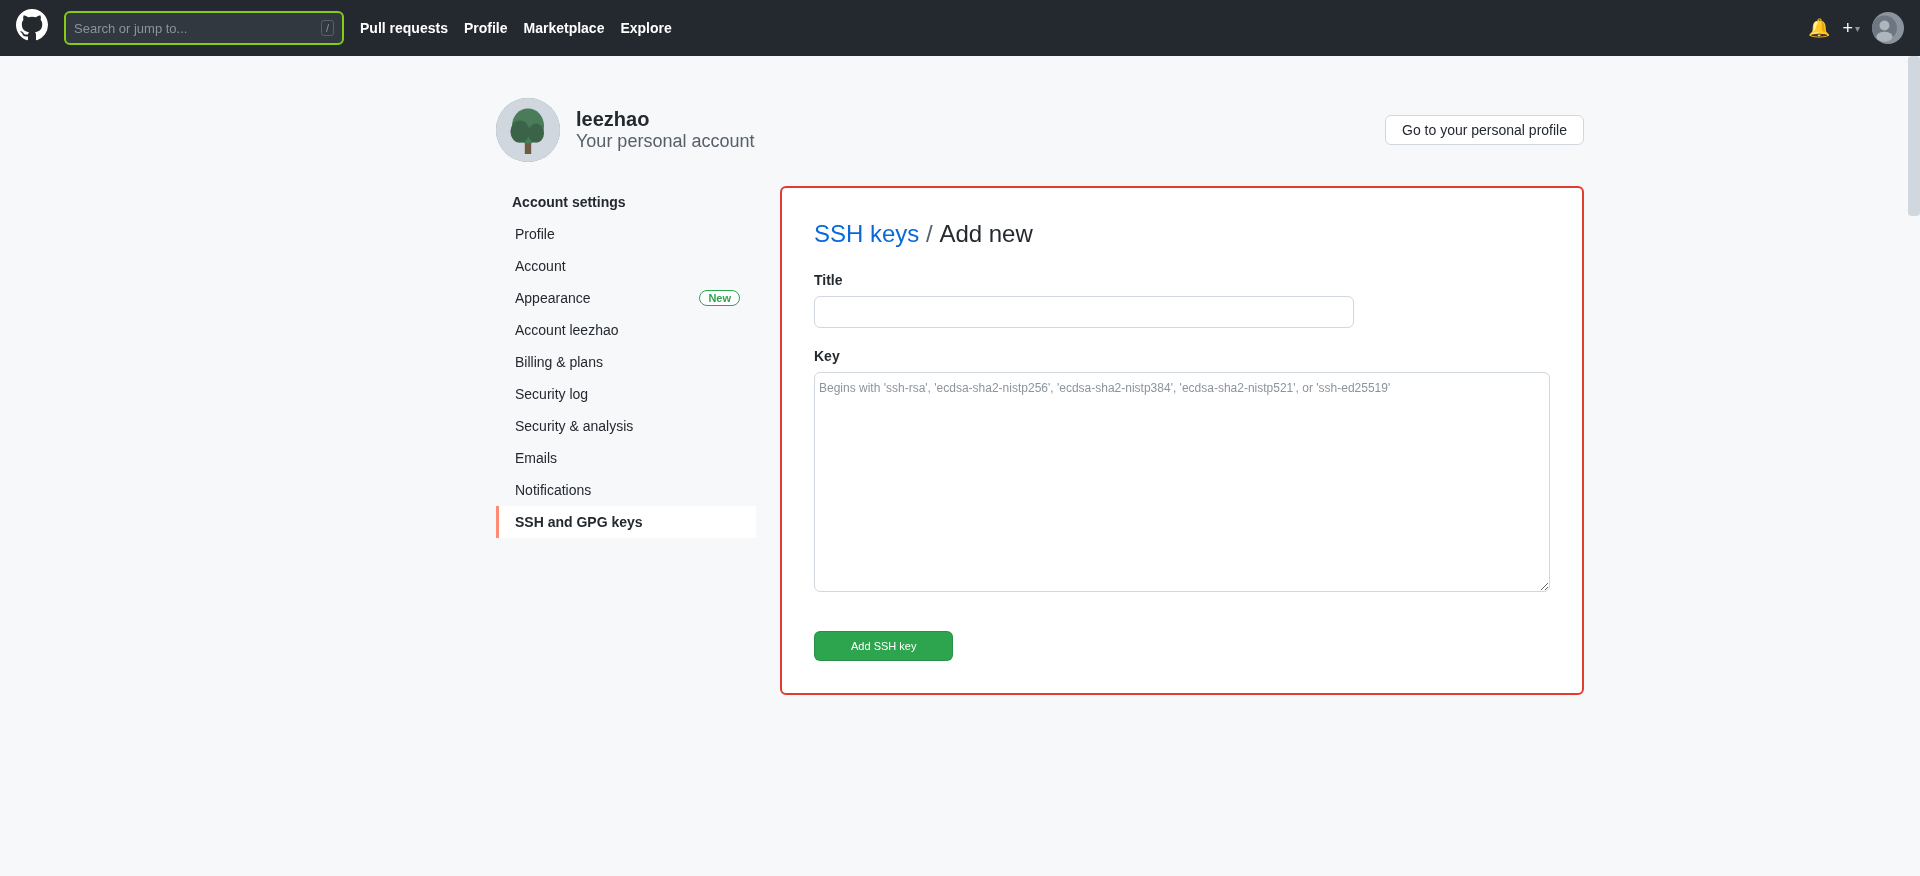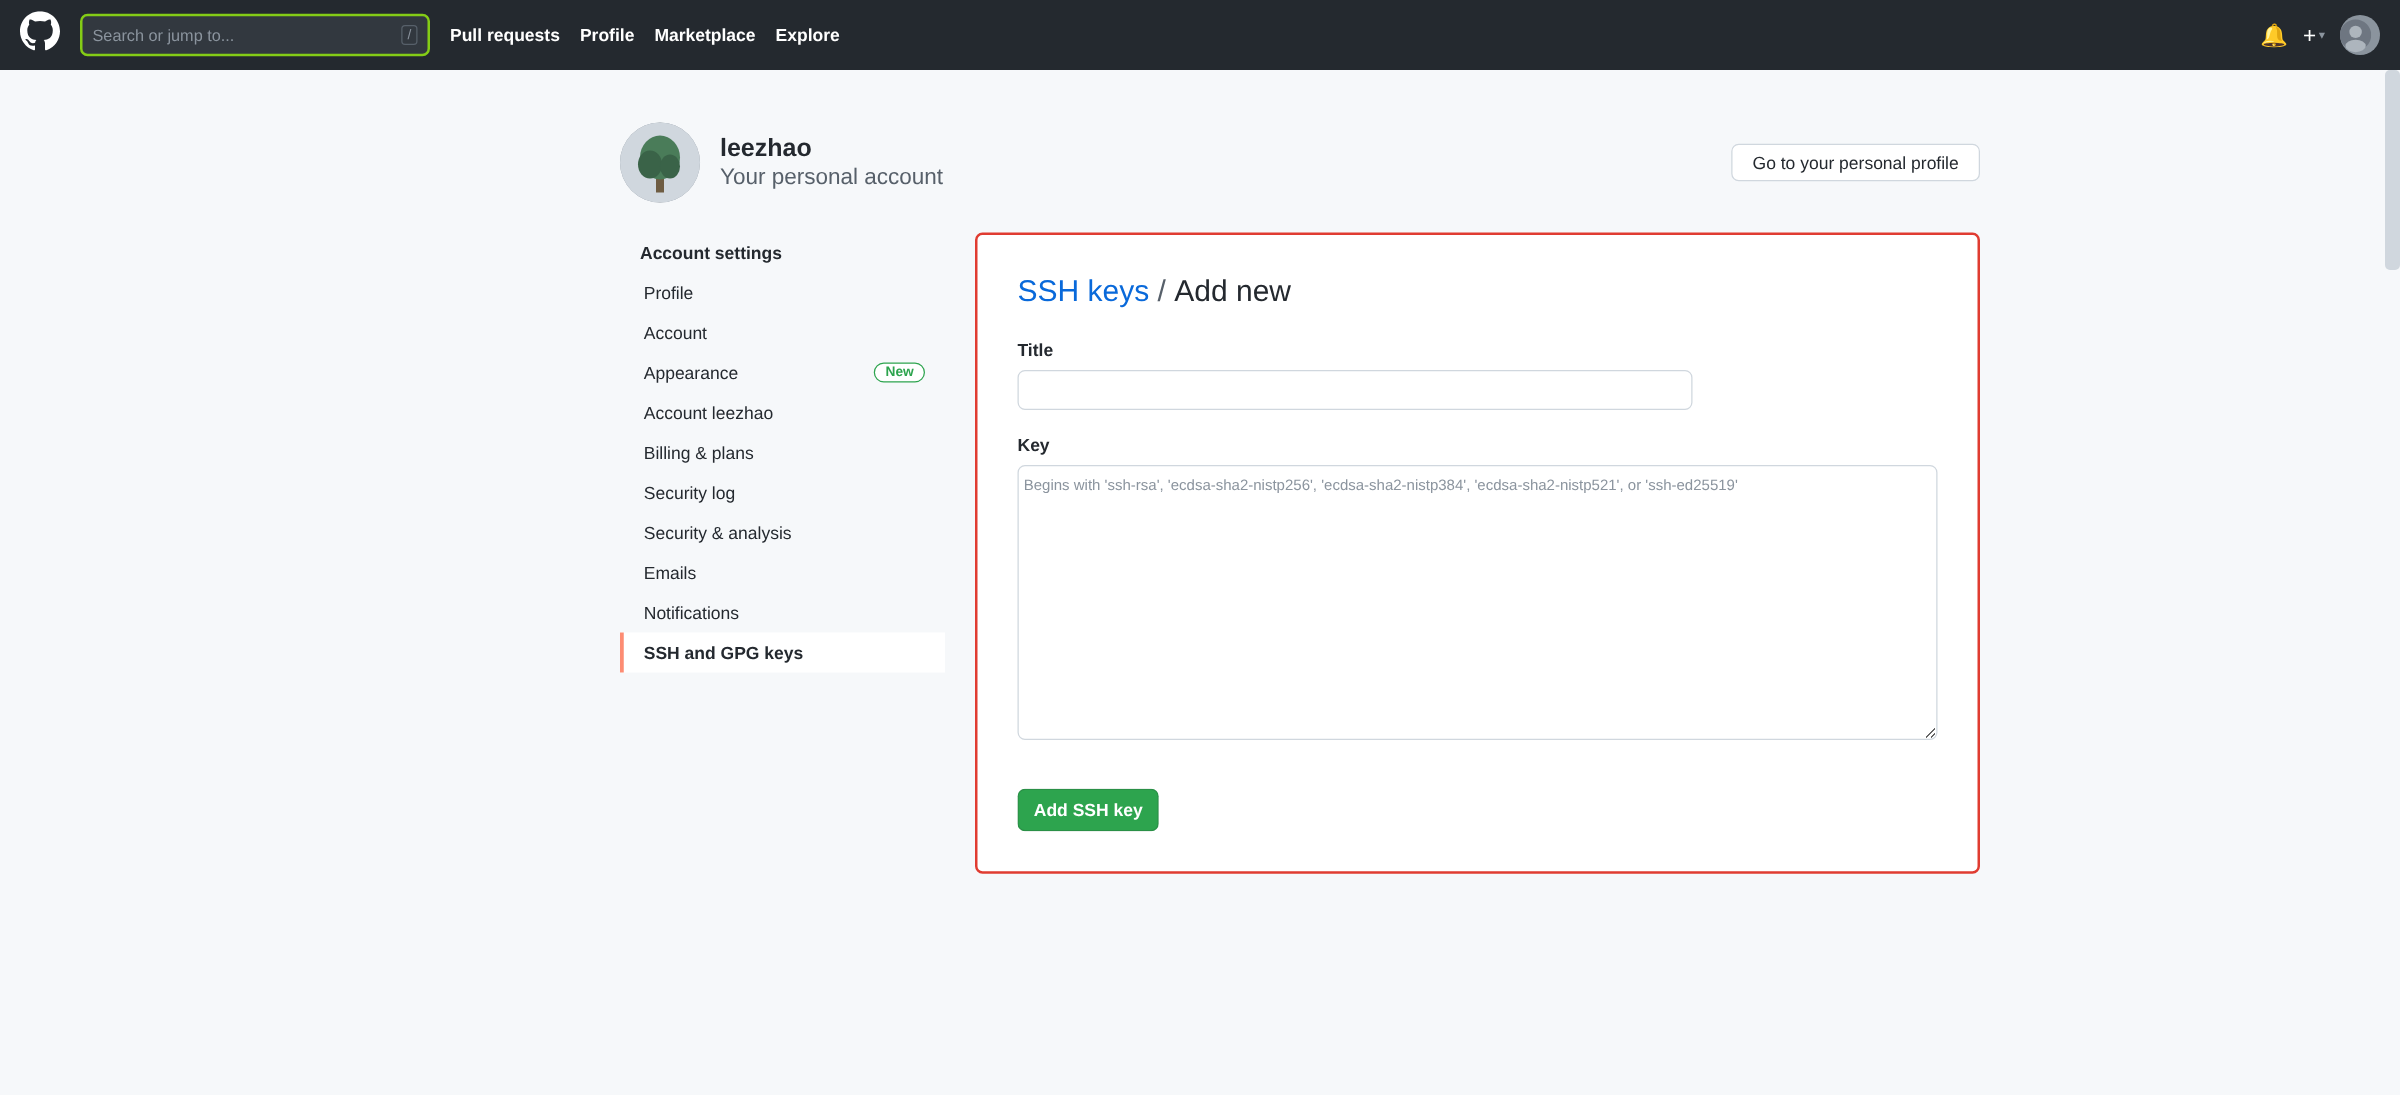--- a/index.html
+++ b/index.html
@@ -249,23 +249,23 @@
       min-height: 220px;
       font-family: inherit;
     }
     .form-textarea::placeholder { color: #8b949e; }
 
     .add-ssh-btn {
       background: #2da44e;
       color: #fff;
       border: 1px solid rgba(27,31,36,0.15);
       border-radius: 6px;
-      padding: 8px 12px;
-      font-size: 14px;
-      font-weight: 700;
+      padding: 8px 36px;
+      font-size: 11px;
+      font-weight: 400;
       cursor: pointer;
       margin-top: 16px;
     }
 
     
     .scroll-track {
       position: fixed;
       right: 0;
       top: 56px;
       width: 12px;

